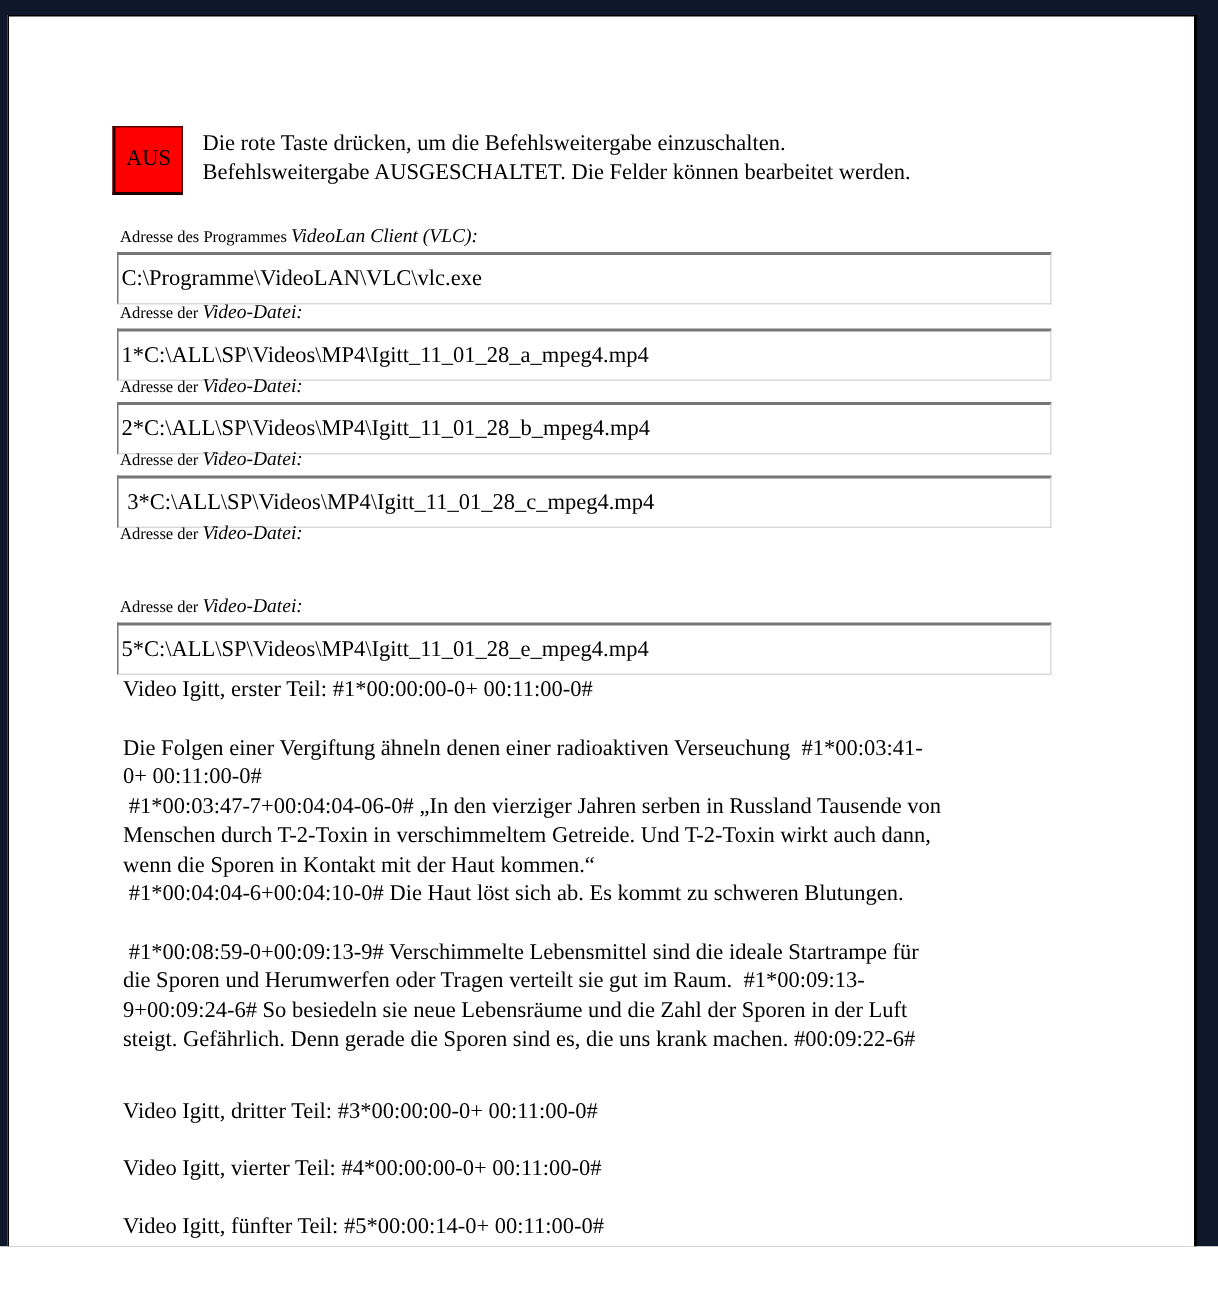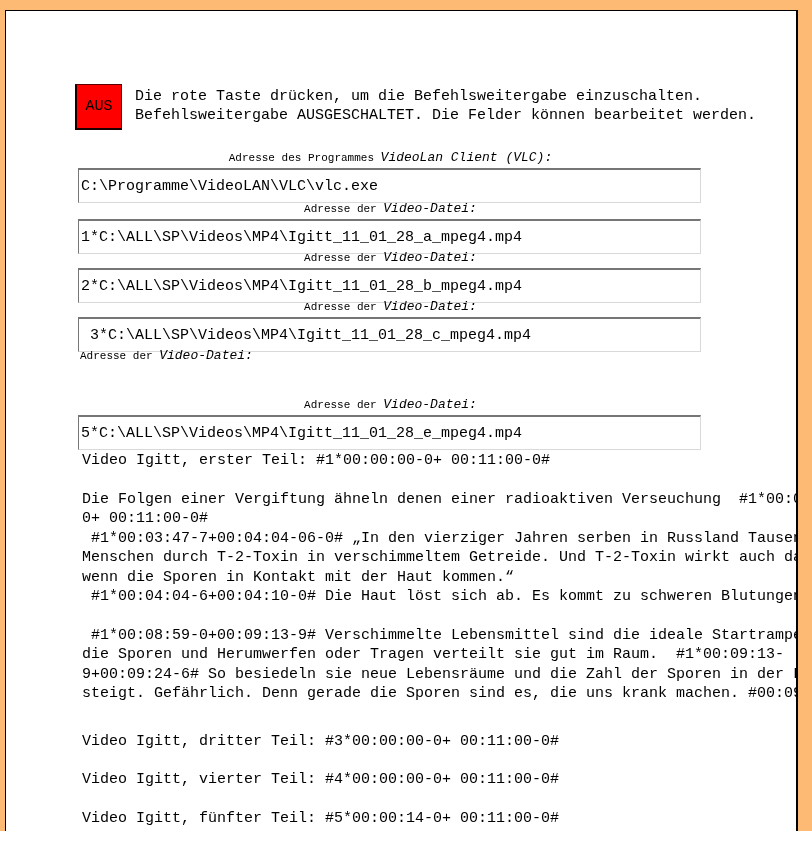--- a/index.html
+++ b/index.html
@@ -1,21 +1,21 @@
 <!DOCTYPE html>
 <html><head>
 <meta charset="utf-8">
 <style>
   html,body{margin:0;padding:0;}
   .screen{
     position:relative;
     width:812px;height:831px;
-    background:#fdba74;
+    background:#0f172a;
     overflow:hidden;
-    font-family:Liberation Mono, monospace;
+    font-family:Liberation Serif, serif;
     color:#000;
   }
   .page{
     position:absolute;
     left:5px;top:10px;
     width:793px;height:843px;
     box-sizing:border-box;
     background:#ffffff;
     border:1px solid #000;
     border-right-width:2px;
@@ -35,21 +35,21 @@
     cursor:pointer;padding:0;
     font-family:inherit;
   }
   .banner-text{
     position:absolute;left:129px;top:76px;
     font-size:15px;line-height:19px;
   }
   
   .field-group{position:absolute;left:72px;}
   .g1{top:137px}.g2{top:188px}.g3{top:237px}.g4{top:286px}.g5{top:335px}.g6{top:384px}
-  .field-label{display:block;margin:0 0 2px 2px;white-space:nowrap;text-align:center;}
+  .field-label{display:block;margin:0 0 2px 2px;white-space:nowrap;}
   .label-prefix{font-size:11px;}
   .label-name{font-size:13px;font-style:italic;}
   .field-input{
     display:block;
     width:623px;height:21px;
     box-sizing:border-box;
     border-top:2px solid #767676;
     border-left:1px solid #767676;
     border-right:1px solid #d9d9d9;
     border-bottom:1px solid #d9d9d9;

